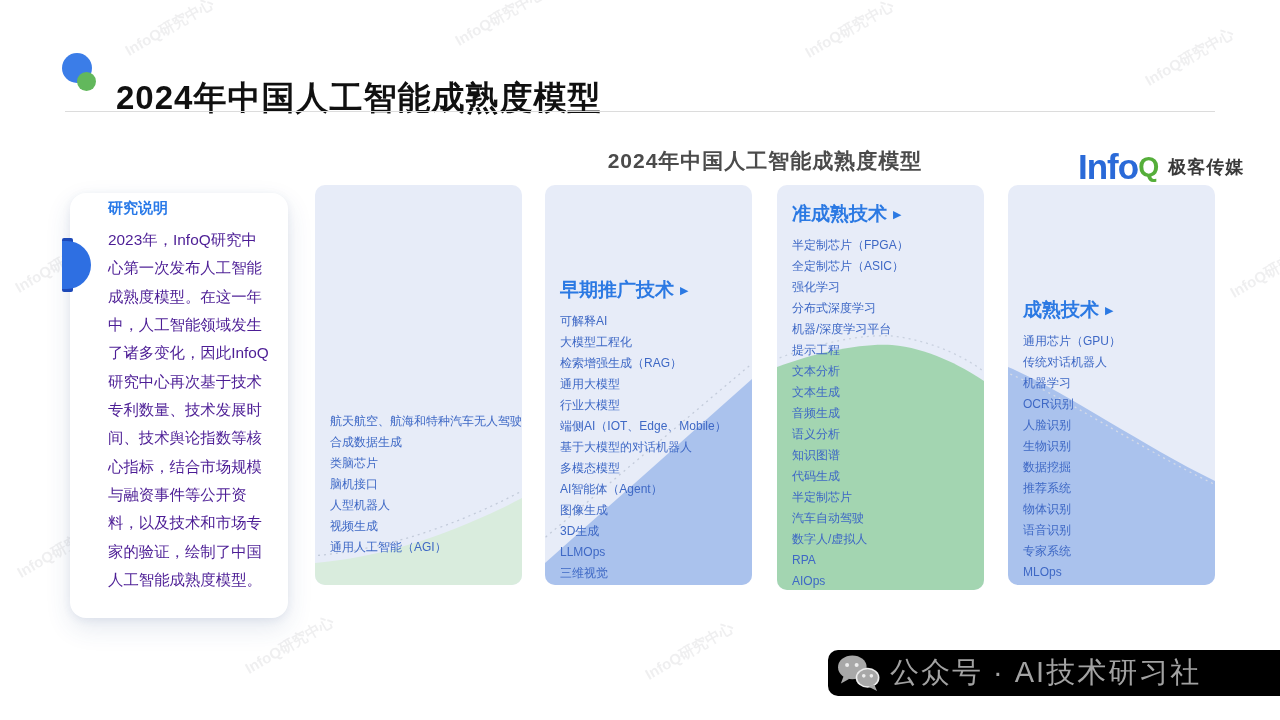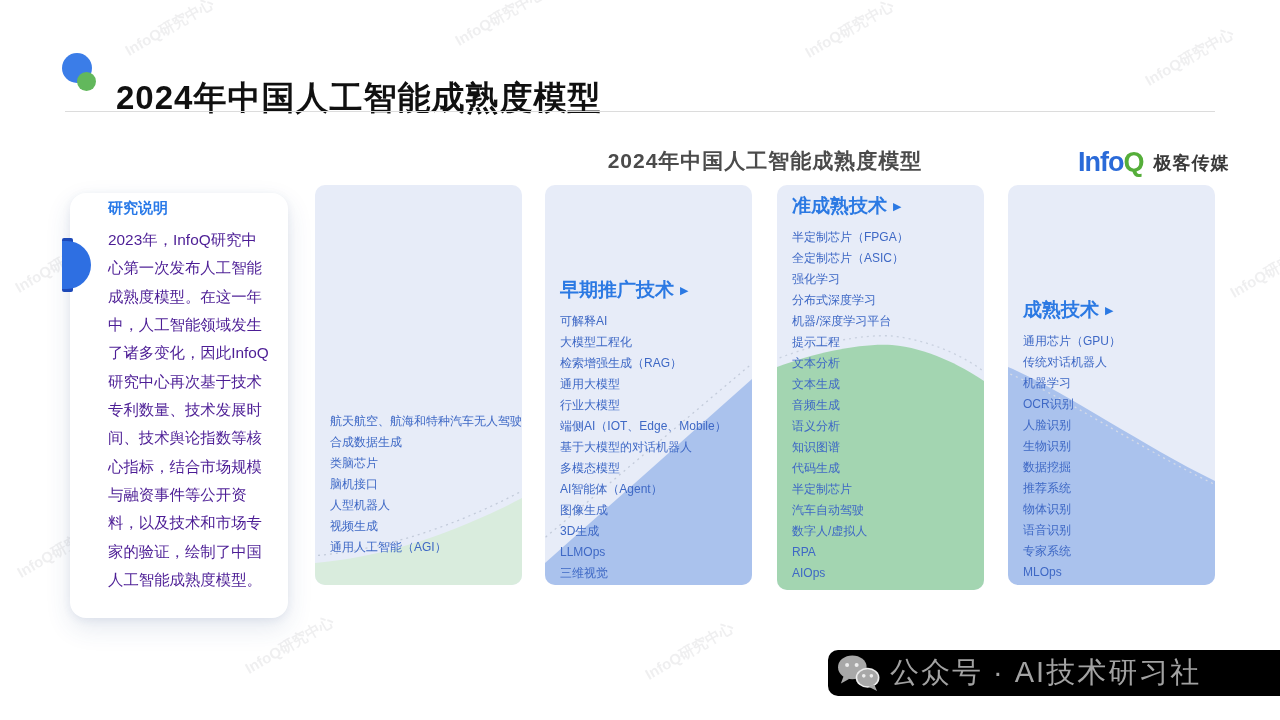--- a/index.html
+++ b/index.html
@@ -19,21 +19,21 @@
     position:absolute;left:116px;top:54px;font-size:33px;font-weight:bold;
     color:#101010;letter-spacing:1px;
   }
   .title-divider{position:absolute;left:65px;top:111px;width:1150px;height:1px;background:#dcdcdc;}
   
   .chart-title{
     position:absolute;left:315px;top:147px;width:900px;text-align:center;
     font-size:21px;font-weight:bold;color:#4b4b4b;letter-spacing:1px;
   }
   .logo{position:absolute;left:1078px;top:147px;display:flex;align-items:center;}
-  .logo-info{font-size:27px;font-weight:800;color:#2a6ad8;letter-spacing:-1px;}
+  .logo-info{font-size:35px;font-weight:800;color:#2a6ad8;letter-spacing:-1px;}
   .logo-q{font-size:27px;font-weight:800;color:#55ae3a;letter-spacing:-1px;}
   .logo-suffix{font-size:18px;font-weight:600;color:#3a3a3a;margin-left:10px;letter-spacing:1px;text-align:right;}
   
   .research-card{
     position:absolute;left:70px;top:193px;width:218px;height:425px;background:#ffffff;
     border-radius:16px;
     box-shadow:0 10px 26px rgba(40,70,130,.12),0 2px 8px rgba(40,70,130,.08);
   }
   .ribbon-back{position:absolute;left:-8px;top:45px;width:11px;height:54px;background:#1d49b8;border-radius:2px;}
   .ribbon-front{position:absolute;left:-8px;top:48px;width:29px;height:48px;background:#2e6fe2;border-radius:0 24px 24px 0;}
@@ -42,21 +42,21 @@
   
   .tech-card{
     position:absolute;top:185px;width:207px;height:400px;background:#e7ecf8;
     border-radius:10px;overflow:hidden;
   }
   #card-1{left:315px;} #card-2{left:545px;} #card-3{left:777px;height:405px;} #card-4{left:1008px;}
   .card-svg{position:absolute;left:0;top:0;width:100%;height:100%;}
   .card-content{position:relative;padding-left:15px;}
   #card-1 .card-content{padding-top:218px;}
   #card-2 .card-content{padding-top:92px;}
-  #card-3 .card-content{padding-top:8px;}
+  #card-3 .card-content{padding-top:8px;margin-top:8px;}
   #card-4 .card-content{padding-top:112px;}
   .card-title{font-size:19px;font-weight:bold;color:#2b79e3;white-space:nowrap;}
   .card-arrow{font-size:11px;margin-left:6px;vertical-align:2px;}
   .tech-list{list-style:none;margin:8px 0 0 0;padding:0;}
   .tech-list li{font-size:12px;line-height:21px;color:#3e68c5;white-space:nowrap;}
   
   .footer-band{
     position:absolute;left:828px;top:650px;width:452px;height:46px;background:#000000;
     border-radius:10px 0 0 10px;display:flex;align-items:center;box-sizing:border-box;padding-left:8px;
   }

